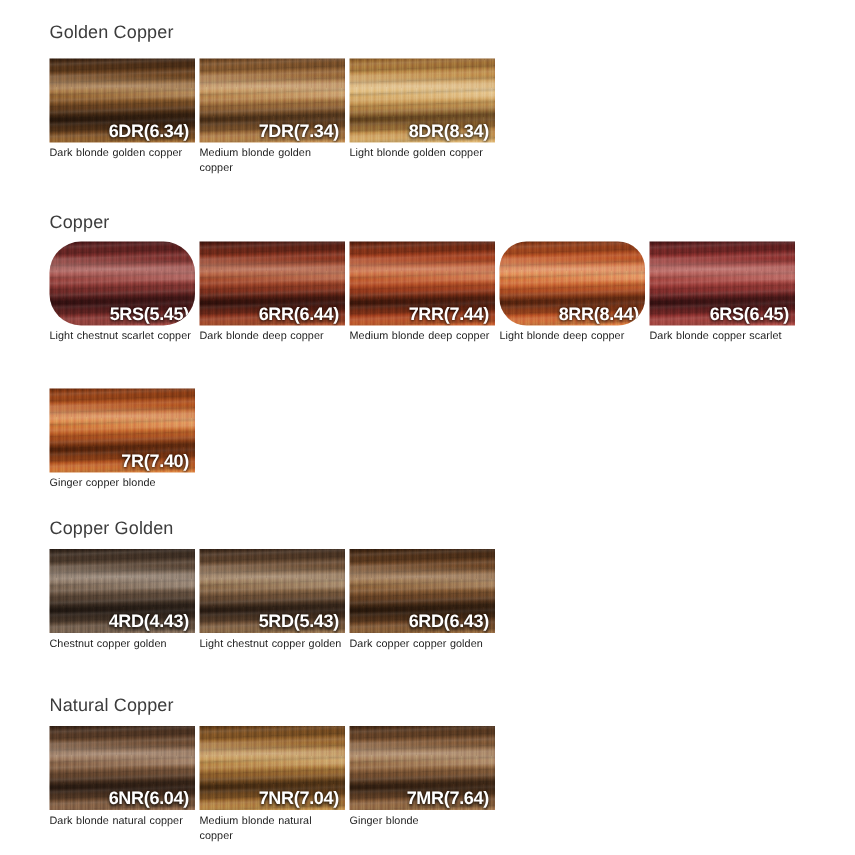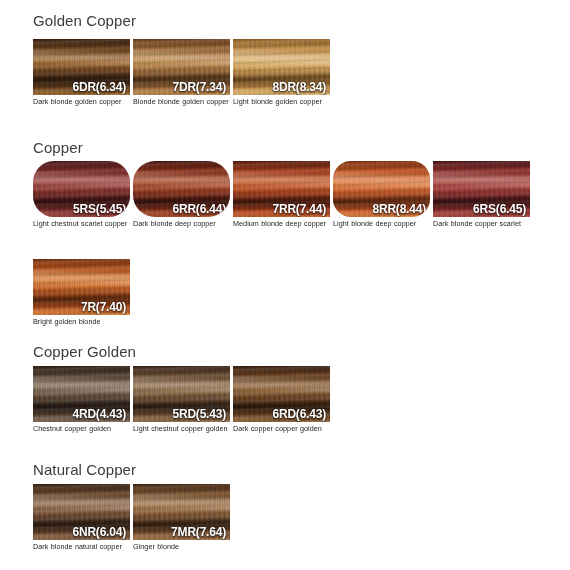--- a/index.html
+++ b/index.html
@@ -17,21 +17,21 @@
   .page {
     position: relative;
     width: 570px;
     height: 570px;
     padding: 0;
   }
   .section {
     padding-left: 33px;
   }
   .section-title {
-    font-size: 15px;
+    font-size: 12px;
     font-weight: 400;
     color: #3c3c3c;
     letter-spacing: 0.1px;
     line-height: 14px;
     margin: 0;
     padding: 0;
   }
   .row {
     display: flex;
     flex-wrap: nowrap;
@@ -124,21 +124,21 @@
           </div>
           <div class="caption">Dark blonde golden copper</div>
         </div>
         <div class="swatch-cell">
           <div class="swatch" style="background: linear-gradient(rgb(106, 67, 33) 0%, rgb(154, 106, 58) 18%, rgb(200, 150, 89) 40%, rgb(154, 106, 58) 58%, rgb(106, 67, 33) 74%, rgb(154, 106, 58) 88%, rgb(200, 150, 89) 100%);">
             <div class="strands"></div>
             <div class="bands"></div>
             <div class="sheen" style="background: linear-gradient(182deg, rgba(255, 255, 255, 0) 20%, rgba(255, 255, 255, 0.22) 34%, rgba(255, 255, 255, 0) 48%), linear-gradient(178deg, rgba(0, 0, 0, 0) 55%, rgba(0, 0, 0, 0.3) 70%, rgba(0, 0, 0, 0) 84%);"></div>
             <div class="label">7DR(7.34)</div>
           </div>
-          <div class="caption">Blonde blonde golden copper</div>
+          <div class="caption">Medium blonde golden copper</div>
         </div>
         <div class="swatch-cell">
           <div class="swatch" style="background: linear-gradient(rgb(145, 98, 44) 0%, rgb(192, 143, 76) 18%, rgb(227, 189, 124) 40%, rgb(192, 143, 76) 58%, rgb(145, 98, 44) 74%, rgb(192, 143, 76) 88%, rgb(227, 189, 124) 100%);">
             <div class="strands"></div>
             <div class="bands"></div>
             <div class="sheen" style="background: linear-gradient(182deg, rgba(255, 255, 255, 0) 20%, rgba(255, 255, 255, 0.22) 34%, rgba(255, 255, 255, 0) 48%), linear-gradient(178deg, rgba(0, 0, 0, 0) 55%, rgba(0, 0, 0, 0.3) 70%, rgba(0, 0, 0, 0) 84%);"></div>
             <div class="label">8DR(8.34)</div>
           </div>
           <div class="caption">Light blonde golden copper</div>
         </div>
@@ -150,21 +150,21 @@
         <div class="swatch-cell">
           <div class="swatch" style="background: linear-gradient(rgb(74, 23, 24) 0%, rgb(123, 47, 44) 18%, rgb(168, 80, 74) 40%, rgb(123, 47, 44) 58%, rgb(74, 23, 24) 74%, rgb(123, 47, 44) 88%, rgb(168, 80, 74) 100%); border-radius: 21px;">
             <div class="strands"></div>
             <div class="bands"></div>
             <div class="sheen" style="background: linear-gradient(182deg, rgba(255, 255, 255, 0) 20%, rgba(255, 255, 255, 0.22) 34%, rgba(255, 255, 255, 0) 48%), linear-gradient(178deg, rgba(0, 0, 0, 0) 55%, rgba(0, 0, 0, 0.3) 70%, rgba(0, 0, 0, 0) 84%);"></div>
             <div class="label">5RS(5.45)</div>
           </div>
           <div class="caption">Light chestnut scarlet copper</div>
         </div>
         <div class="swatch-cell">
-          <div class="swatch" style="background: linear-gradient(rgb(70, 23, 16) 0%, rgb(138, 53, 32) 18%, rgb(181, 90, 54) 40%, rgb(138, 53, 32) 58%, rgb(70, 23, 16) 74%, rgb(138, 53, 32) 88%, rgb(181, 90, 54) 100%); border-radius: 22px;">
+          <div class="swatch" style="background: linear-gradient(rgb(70, 23, 16) 0%, rgb(138, 53, 32) 18%, rgb(181, 90, 54) 40%, rgb(138, 53, 32) 58%, rgb(70, 23, 16) 74%, rgb(138, 53, 32) 88%, rgb(181, 90, 54) 100%);">
             <div class="strands"></div>
             <div class="bands"></div>
             <div class="sheen" style="background: linear-gradient(182deg, rgba(255, 255, 255, 0) 20%, rgba(255, 255, 255, 0.22) 34%, rgba(255, 255, 255, 0) 48%), linear-gradient(178deg, rgba(0, 0, 0, 0) 55%, rgba(0, 0, 0, 0.3) 70%, rgba(0, 0, 0, 0) 84%);"></div>
             <div class="label">6RR(6.44)</div>
           </div>
           <div class="caption">Dark blonde deep copper</div>
         </div>
         <div class="swatch-cell">
           <div class="swatch" style="background: linear-gradient(rgb(88, 32, 15) 0%, rgb(164, 64, 31) 18%, rgb(207, 106, 55) 40%, rgb(164, 64, 31) 58%, rgb(88, 32, 15) 74%, rgb(164, 64, 31) 88%, rgb(207, 106, 55) 100%);">
             <div class="strands"></div>
@@ -194,21 +194,21 @@
         </div>
       </div>
       <div class="row" style="position: absolute; left: 33px; top: 259px;">
         <div class="swatch-cell">
           <div class="swatch" style="background: linear-gradient(rgb(122, 51, 16) 0%, rgb(179, 85, 33) 18%, rgb(224, 138, 68) 40%, rgb(179, 85, 33) 58%, rgb(122, 51, 16) 74%, rgb(179, 85, 33) 88%, rgb(224, 138, 68) 100%);">
             <div class="strands"></div>
             <div class="bands"></div>
             <div class="sheen" style="background: linear-gradient(182deg, rgba(255, 255, 255, 0) 20%, rgba(255, 255, 255, 0.22) 34%, rgba(255, 255, 255, 0) 48%), linear-gradient(178deg, rgba(0, 0, 0, 0) 55%, rgba(0, 0, 0, 0.3) 70%, rgba(0, 0, 0, 0) 84%);"></div>
             <div class="label">7R(7.40)</div>
           </div>
-          <div class="caption">Bright golden blonde</div>
+          <div class="caption">Ginger copper blonde</div>
         </div>
       </div>
       <div class="section" style="position: absolute; left: 0px; right: 0px; top: 345px;">
         <div class="section-title">Copper Golden</div>
       </div>
       <div class="row" style="position: absolute; left: 33px; top: 366px;">
         <div class="swatch-cell">
           <div class="swatch" style="background: linear-gradient(rgb(47, 34, 25) 0%, rgb(90, 70, 54) 18%, rgb(139, 117, 97) 40%, rgb(90, 70, 54) 58%, rgb(47, 34, 25) 74%, rgb(90, 70, 54) 88%, rgb(139, 117, 97) 100%);">
             <div class="strands"></div>
             <div class="bands"></div>
@@ -241,20 +241,29 @@
       </div>
       <div class="row" style="position: absolute; left: 33px; top: 484px;">
         <div class="swatch-cell">
           <div class="swatch" style="background: linear-gradient(rgb(58, 37, 24) 0%, rgb(107, 74, 49) 18%, rgb(153, 115, 85) 40%, rgb(107, 74, 49) 58%, rgb(58, 37, 24) 74%, rgb(107, 74, 49) 88%, rgb(153, 115, 85) 100%);">
             <div class="strands"></div>
             <div class="bands"></div>
             <div class="sheen" style="background: linear-gradient(182deg, rgba(255, 255, 255, 0) 20%, rgba(255, 255, 255, 0.22) 34%, rgba(255, 255, 255, 0) 48%), linear-gradient(178deg, rgba(0, 0, 0, 0) 55%, rgba(0, 0, 0, 0.3) 70%, rgba(0, 0, 0, 0) 84%);"></div>
             <div class="label">6NR(6.04)</div>
           </div>
           <div class="caption">Dark blonde natural copper</div>
+        </div>
+        <div class="swatch-cell">
+          <div class="swatch" style="background: linear-gradient(rgb(98, 60, 24) 0%, rgb(153, 103, 47) 18%, rgb(201, 154, 85) 40%, rgb(153, 103, 47) 58%, rgb(98, 60, 24) 74%, rgb(153, 103, 47) 88%, rgb(201, 154, 85) 100%);">
+            <div class="strands"></div>
+            <div class="bands"></div>
+            <div class="sheen" style="background: linear-gradient(182deg, rgba(255, 255, 255, 0) 20%, rgba(255, 255, 255, 0.22) 34%, rgba(255, 255, 255, 0) 48%), linear-gradient(178deg, rgba(0, 0, 0, 0) 55%, rgba(0, 0, 0, 0.3) 70%, rgba(0, 0, 0, 0) 84%);"></div>
+            <div class="label">7NR(7.04)</div>
+          </div>
+          <div class="caption">Medium blonde natural copper</div>
         </div>
         <div class="swatch-cell">
           <div class="swatch" style="background: linear-gradient(rgb(69, 42, 22) 0%, rgb(124, 84, 51) 18%, rgb(168, 126, 84) 40%, rgb(124, 84, 51) 58%, rgb(69, 42, 22) 74%, rgb(124, 84, 51) 88%, rgb(168, 126, 84) 100%);">
             <div class="strands"></div>
             <div class="bands"></div>
             <div class="sheen" style="background: linear-gradient(182deg, rgba(255, 255, 255, 0) 20%, rgba(255, 255, 255, 0.22) 34%, rgba(255, 255, 255, 0) 48%), linear-gradient(178deg, rgba(0, 0, 0, 0) 55%, rgba(0, 0, 0, 0.3) 70%, rgba(0, 0, 0, 0) 84%);"></div>
             <div class="label">7MR(7.64)</div>
           </div>
           <div class="caption">Ginger blonde</div>
         </div>

